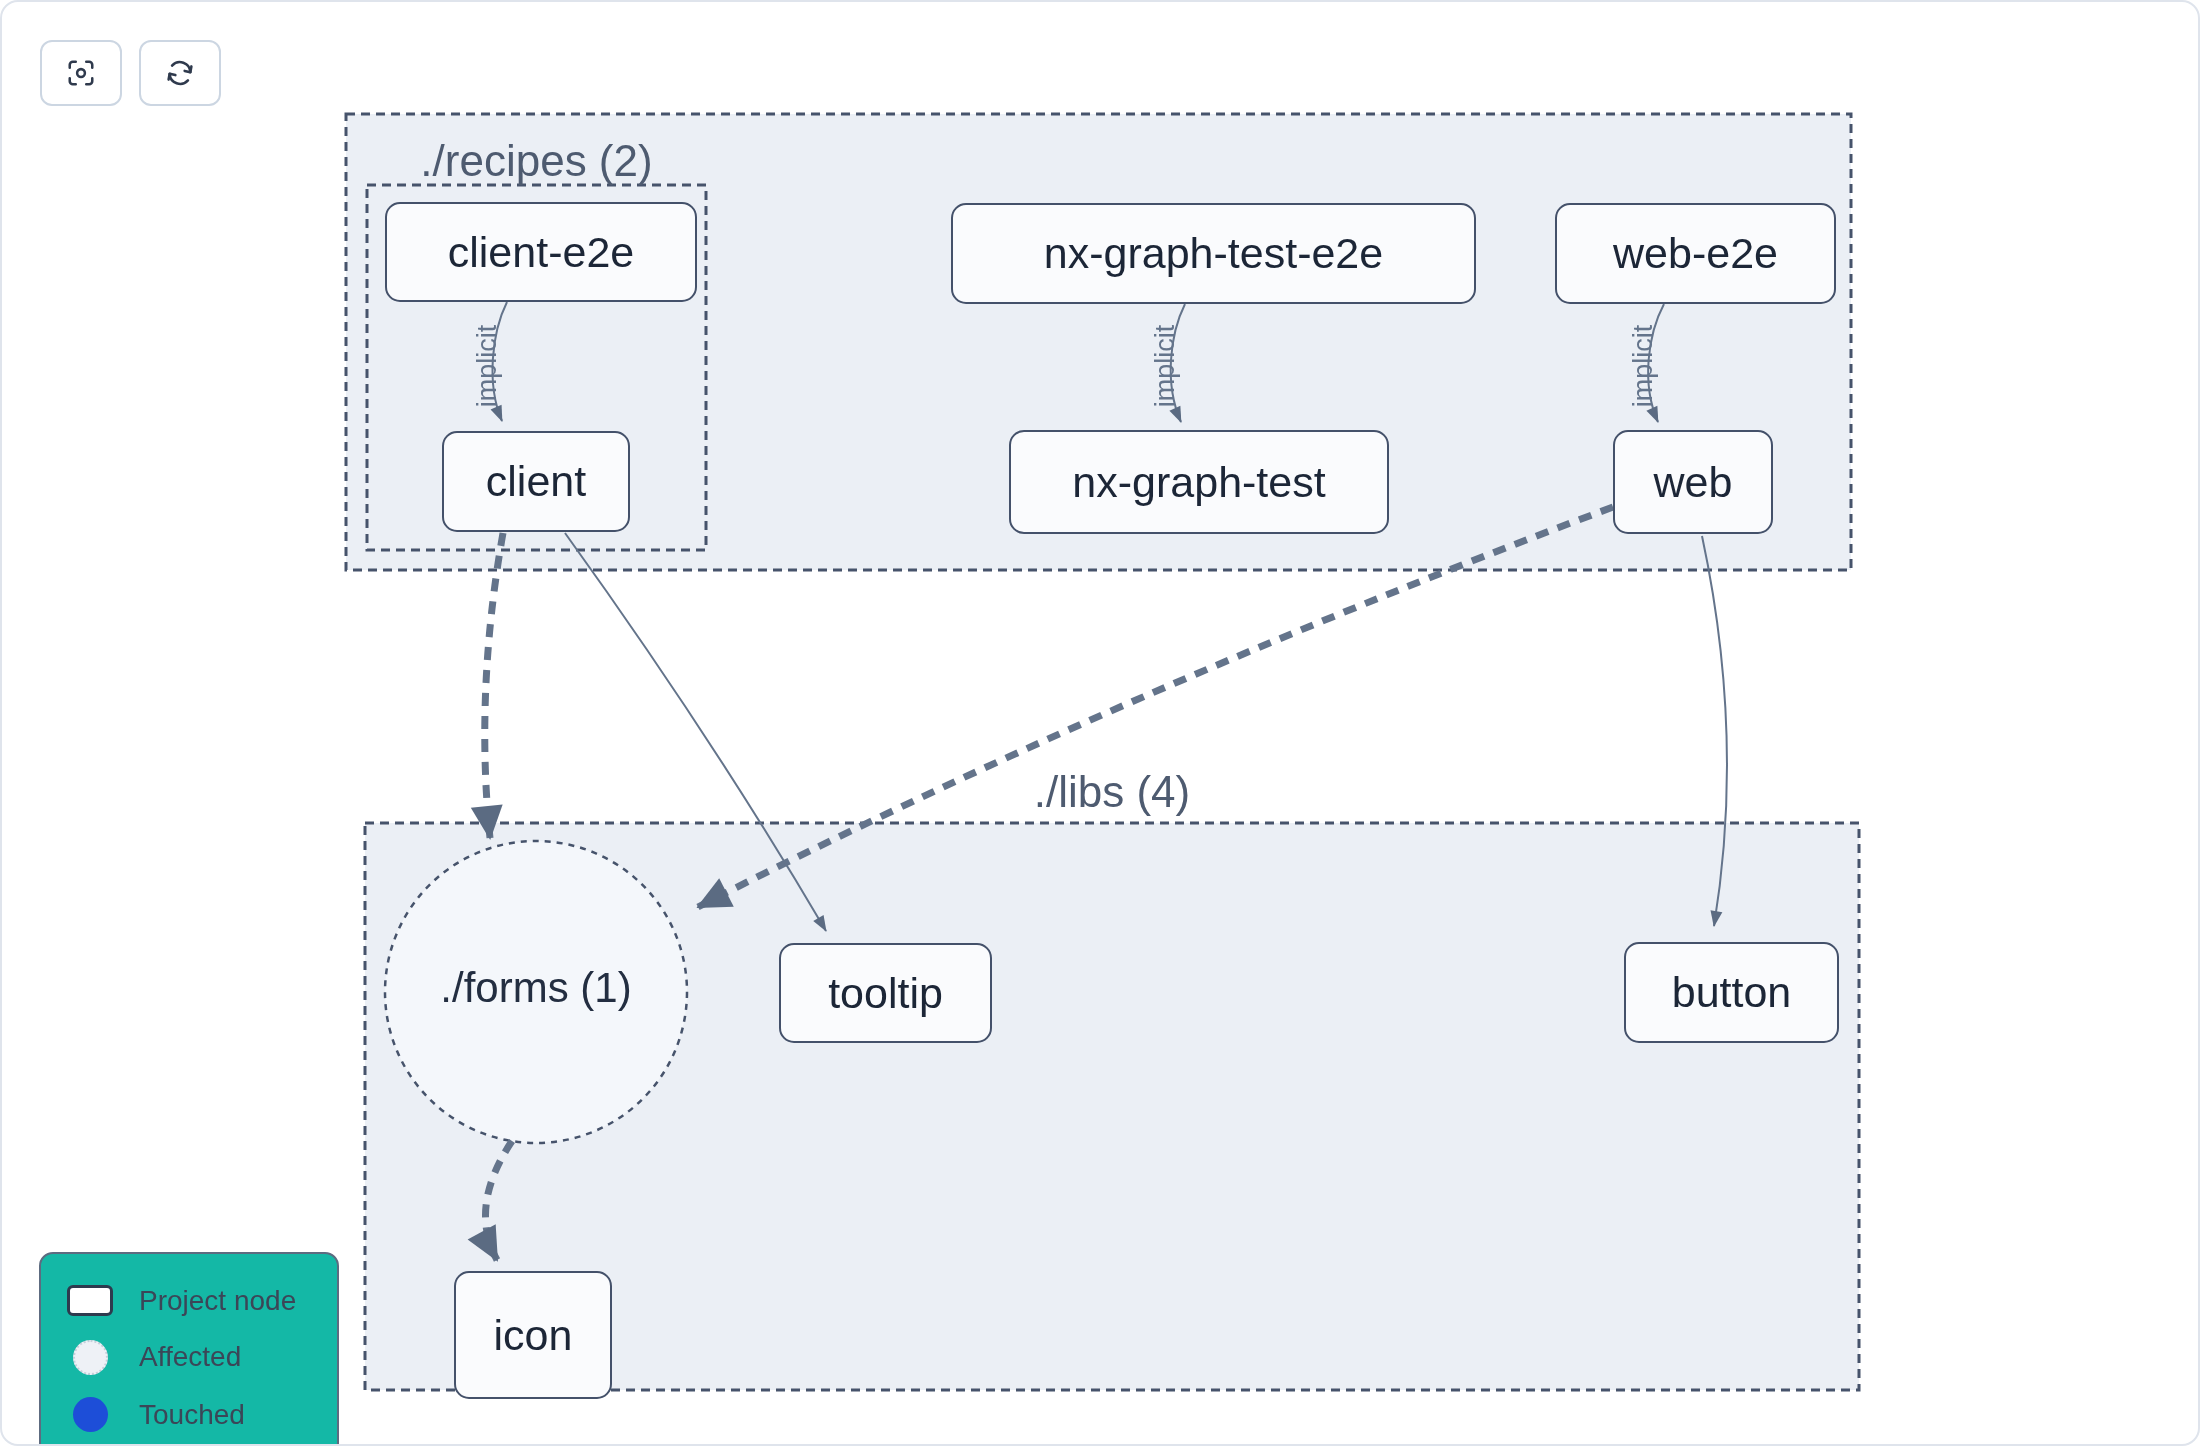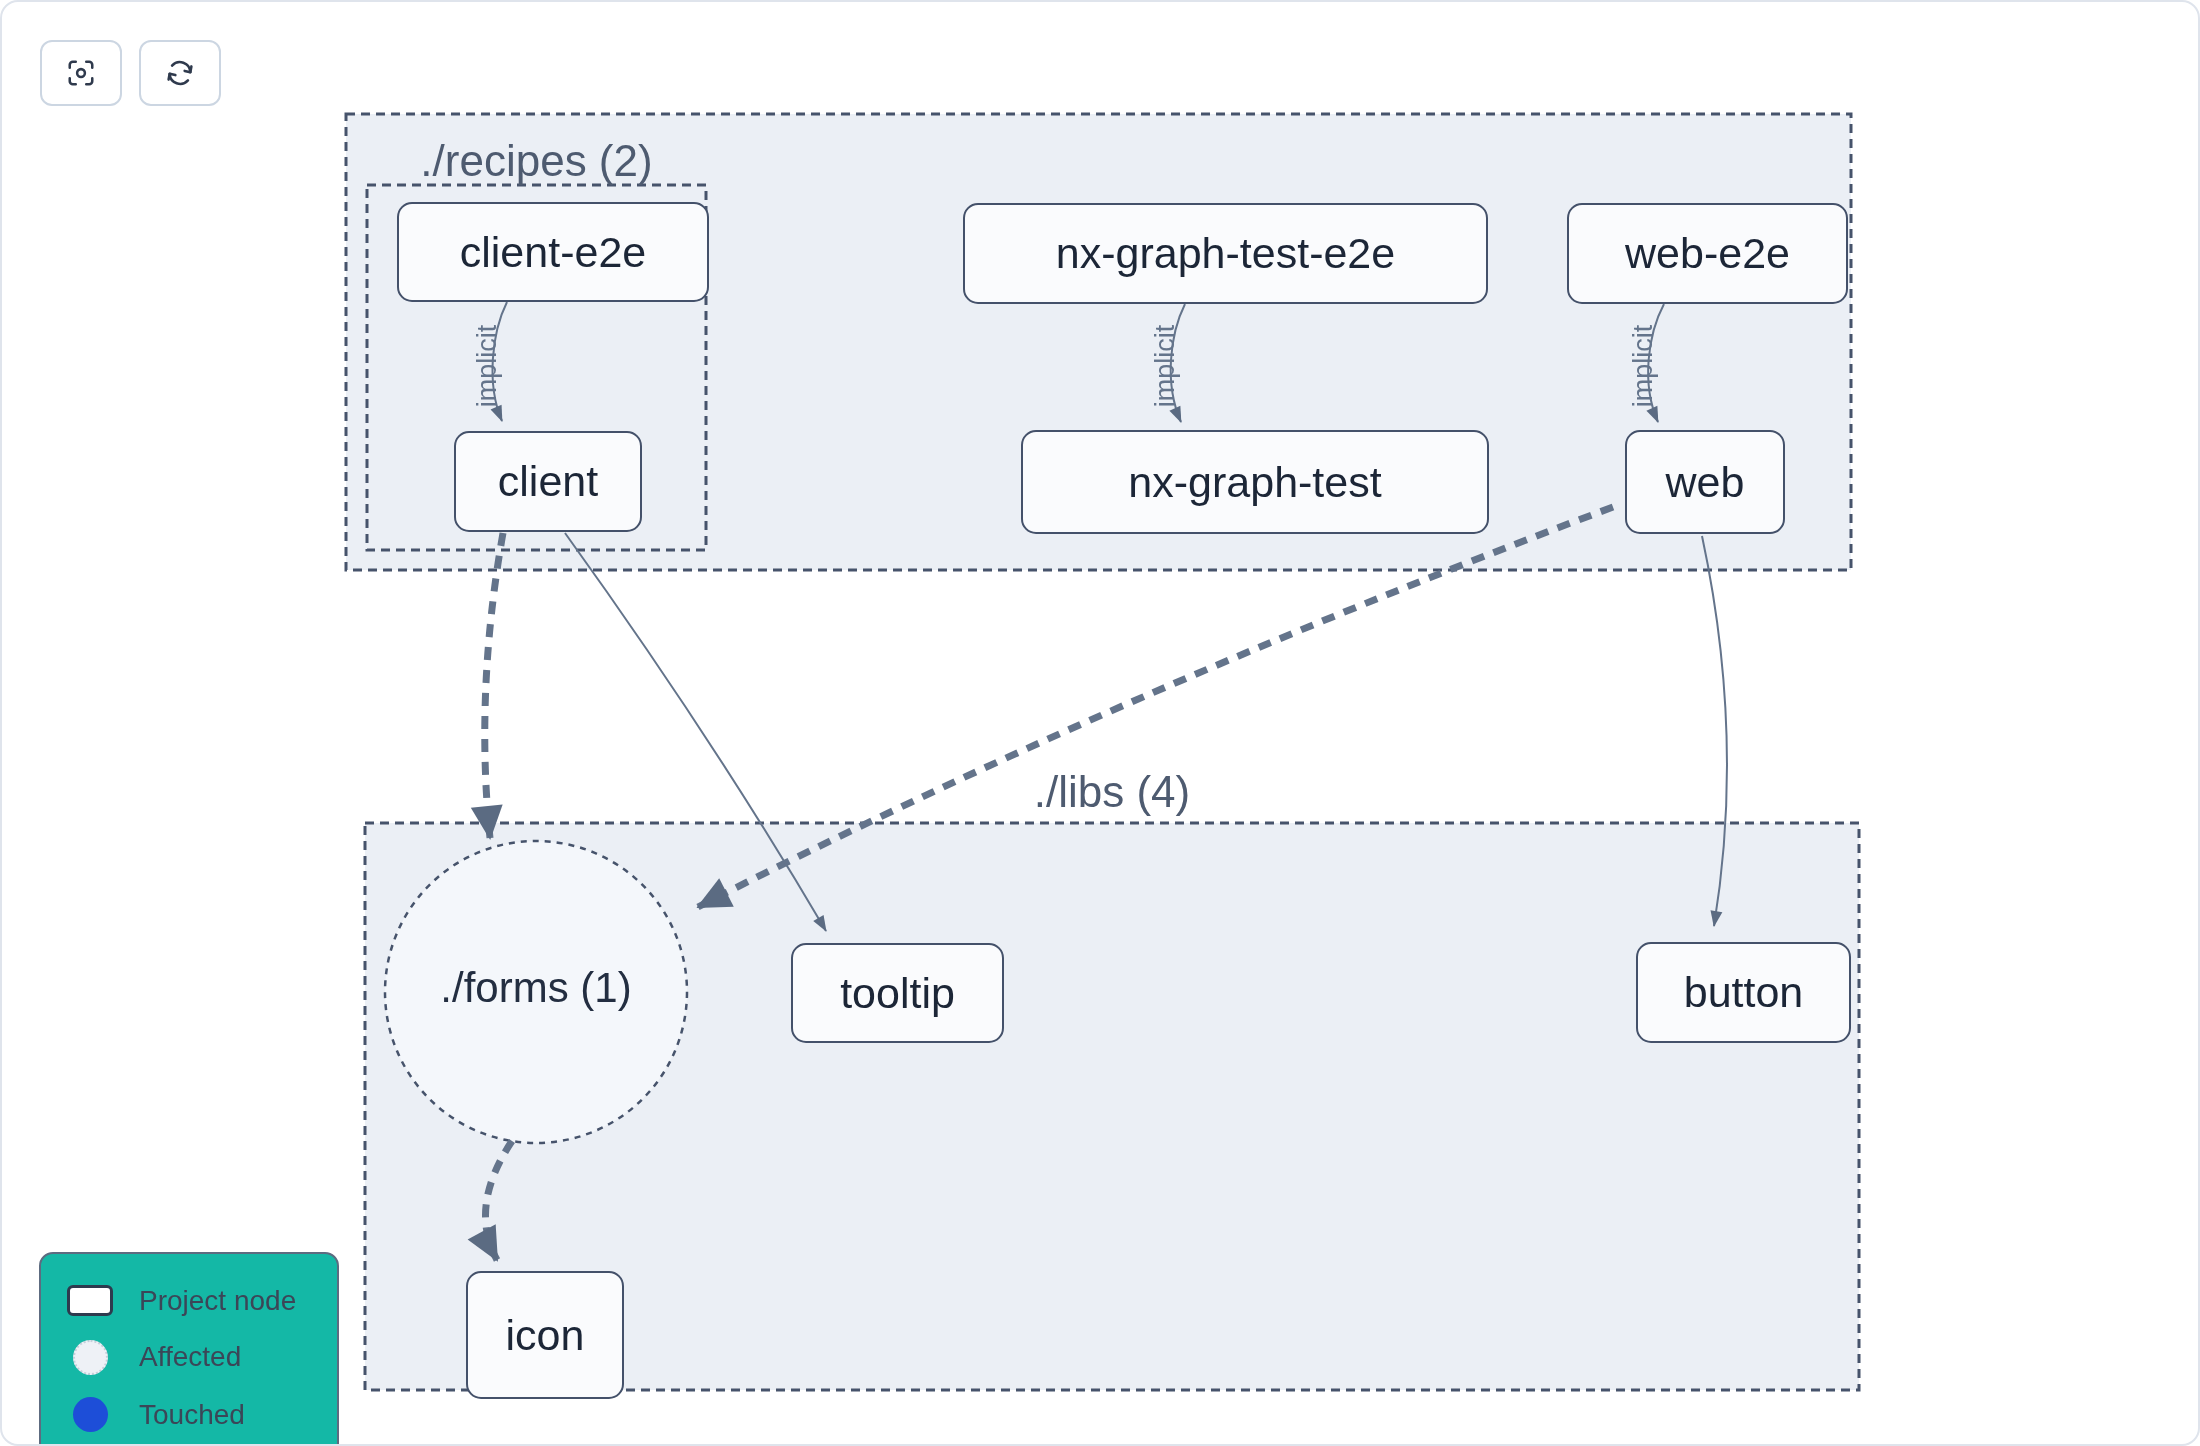--- a/index.html
+++ b/index.html
@@ -27,26 +27,26 @@
   #title-recipes{left:365px;top:135px;width:339px;}
   #title-libs{left:363px;top:766px;width:1494px;}
   #title-forms{
     position:absolute;left:384px;top:962px;width:300px;text-align:center;
     font-size:42px;color:#232e41;pointer-events:none;
   }
   
   .node{
     position:absolute;background:#fafbfd;border:2px solid #44516a;border-radius:15px;
     box-sizing:border-box;display:flex;align-items:center;justify-content:center;
-    font-size:43px;color:#1c2637;cursor:pointer;white-space:nowrap;margin-left:12px;
+    font-size:43px;color:#1c2637;cursor:pointer;white-space:nowrap;
   }
   #n-client-e2e{left:383px;top:200px;width:312px;height:100px;}
   #n-client{left:440px;top:429px;width:188px;height:101px;}
   #n-nx-graph-test-e2e{left:949px;top:201px;width:525px;height:101px;}
-  #n-nx-graph-test{left:1007px;top:428px;width:468px;height:104px;}
+  #n-nx-graph-test{left:1007px;top:428px;width:380px;height:104px;}
   #n-web-e2e{left:1553px;top:201px;width:281px;height:101px;}
   #n-web{left:1611px;top:428px;width:160px;height:104px;}
   #n-tooltip{left:777px;top:941px;width:213px;height:100px;}
   #n-button{left:1622px;top:940px;width:215px;height:101px;}
   #n-icon{left:452px;top:1269px;width:158px;height:128px;}
   
   .legend{
     position:absolute;left:37px;top:1250px;width:300px;height:213px;background:#14b8a6;
     border:2px solid #5d6b80;border-radius:14px;box-sizing:border-box;
     display:flex;flex-direction:column;justify-content:space-evenly;

